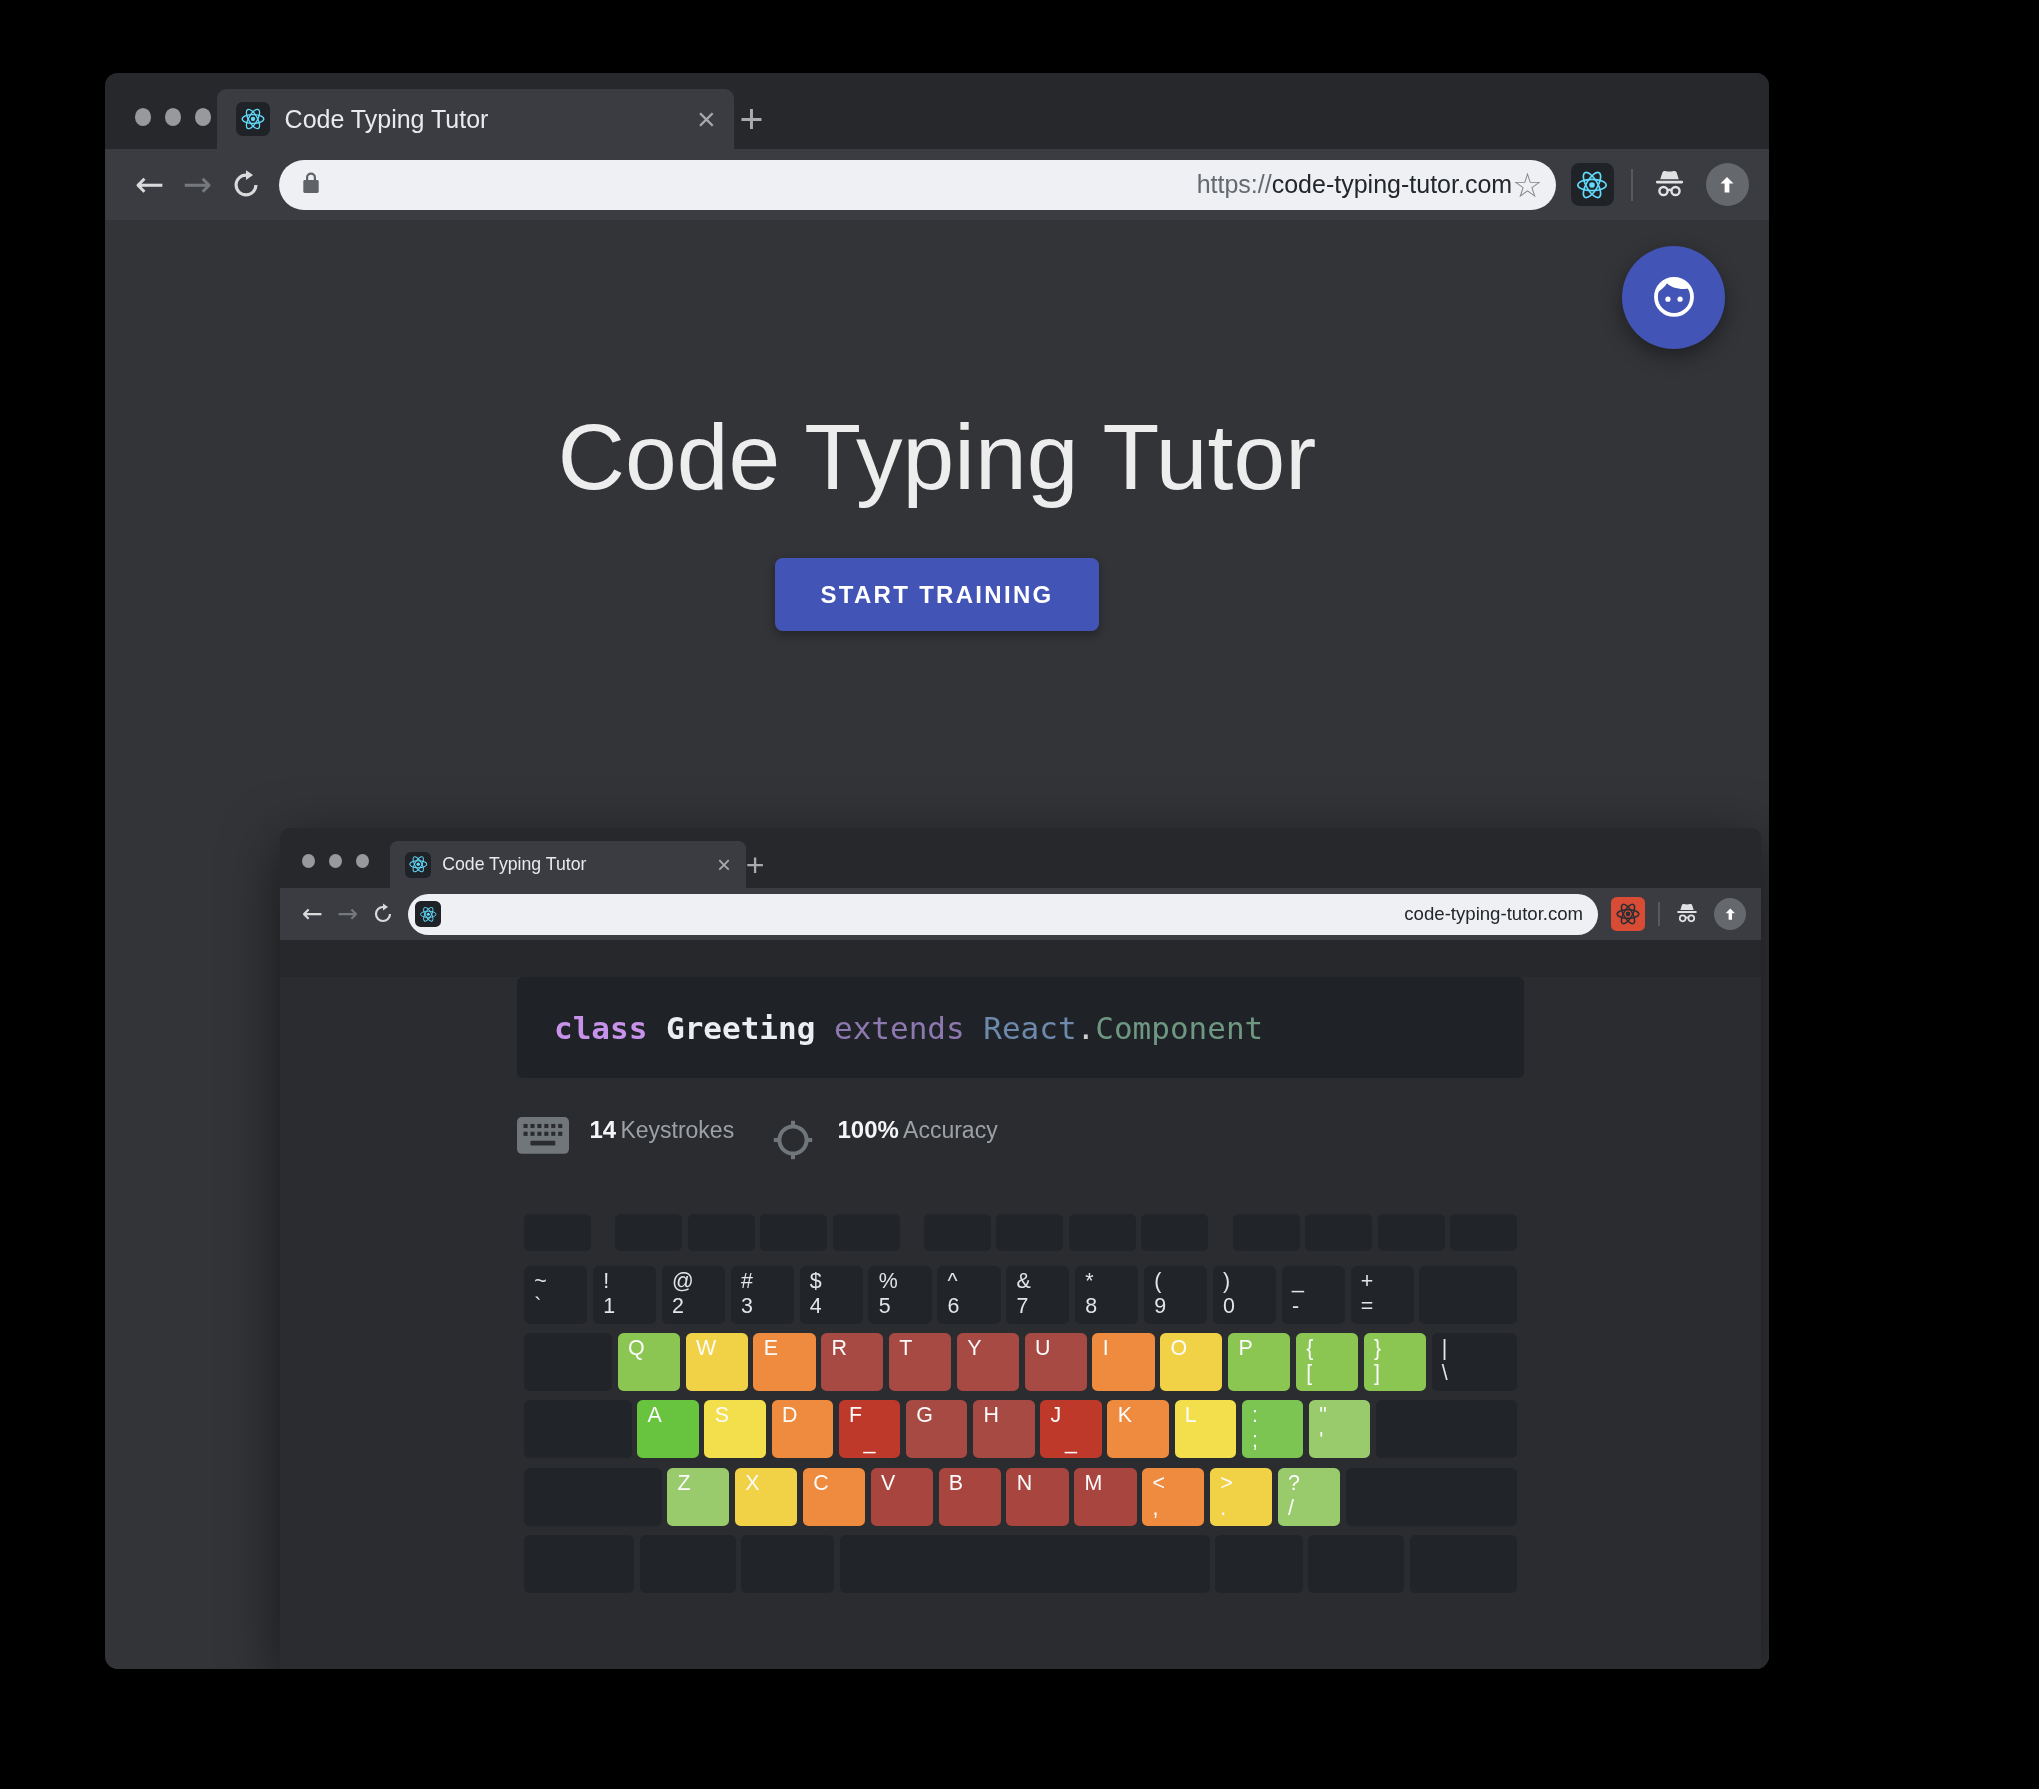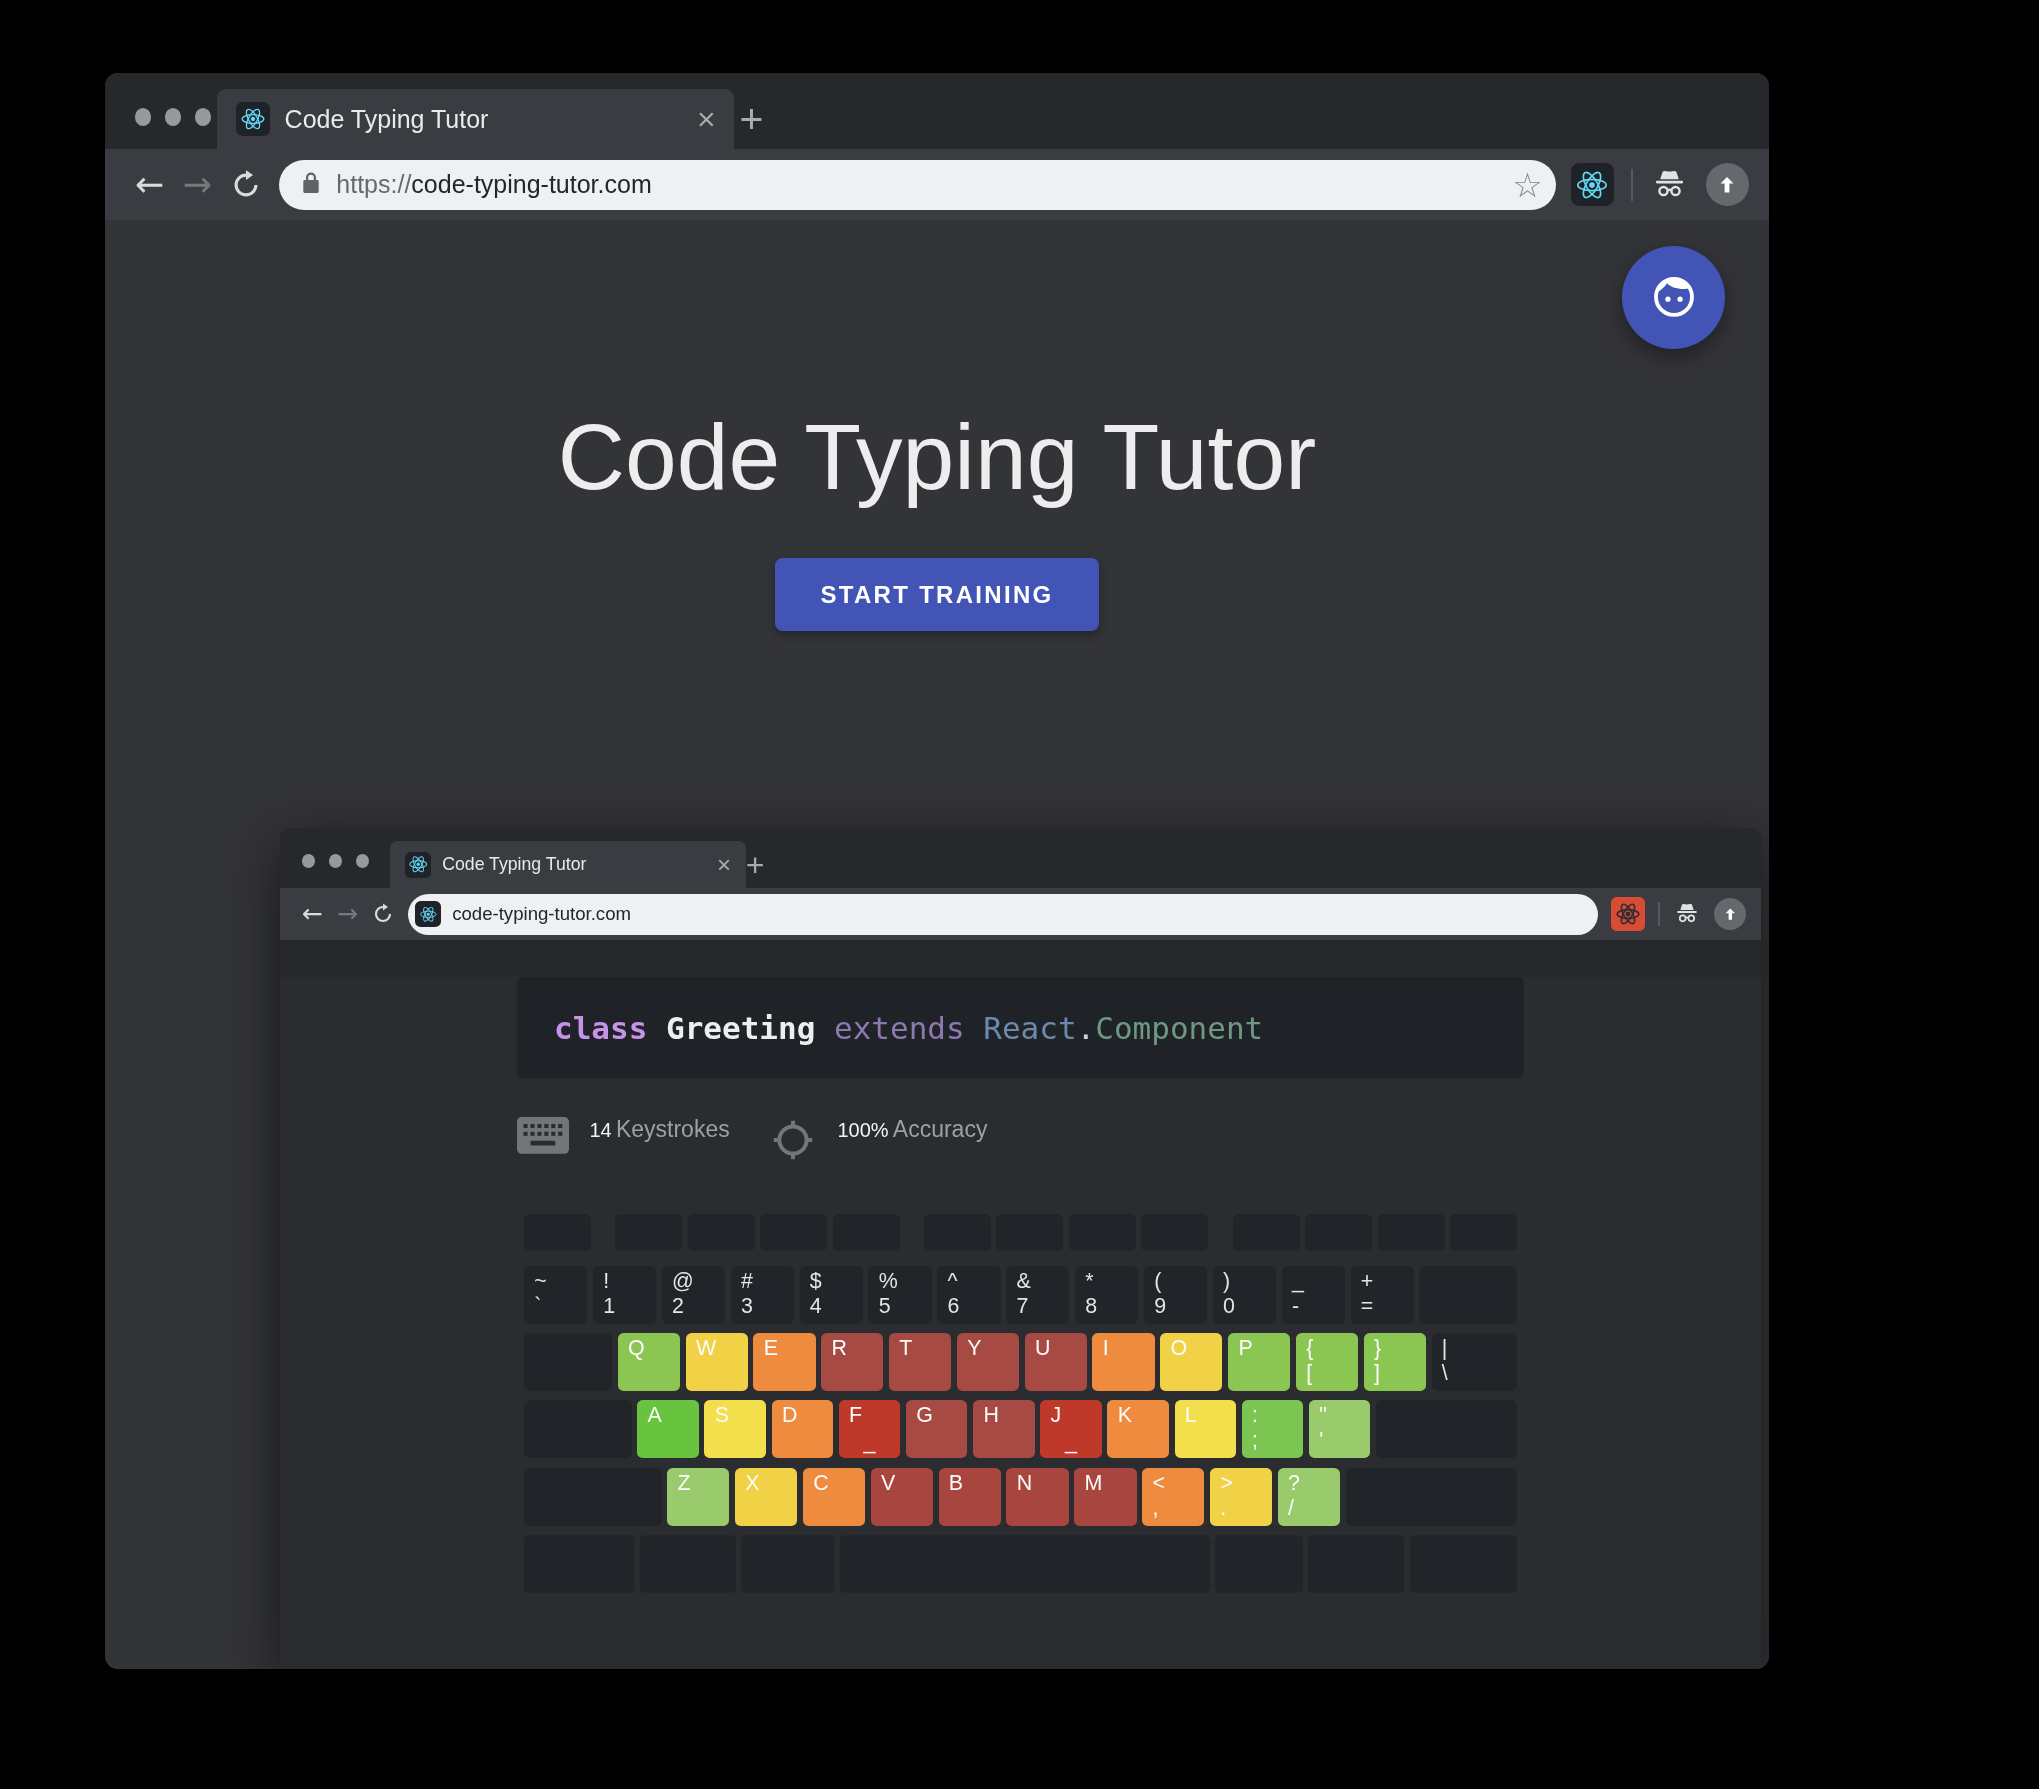--- a/index.html
+++ b/index.html
@@ -24,21 +24,21 @@
   .outer .tab-close{font-size:32px;line-height:32px;}
   .newtab{position:absolute;color:#a9abae;text-align:center;}
   .outer .newtab{left:626px;bottom:9.3px;font-size:41px;width:41px;line-height:41px;font-weight:300;}
   .toolbar{display:flex;align-items:center;background:#3a3c41;}
   .outer .toolbar{height:71px;padding:0 20.5px;}
   .nav-ic{color:#d8dadc;text-align:center;font-family:"DejaVu Sans",sans-serif;}
   .outer .nav-ic{font-size:35px;width:48px;line-height:41px;}
   .nav-ic.fwd{color:#75797d;}
   .reload-svg{display:block;margin:0 auto;color:#d8dadc;}
   .omnibox{flex:1;display:flex;align-items:center;background:#eef0f3;}
-  .outer .omnibox{height:50px;border-radius:25px;margin:0 15px 0 9.3px;padding:0 13px 0 20.5px;}
+  .outer .omnibox{height:50px;border-radius:25px;margin:0 15px 0 9.3px;padding:0 13px 0 20.5px;text-align:right;}
   .url{white-space:nowrap;}
   .outer .url{font-size:25px;margin-left:13px;flex:1;}
   .proto{color:#646a70;}
   .domain{color:#23262a;font-weight:500;}
   .star{color:#83878b;font-size:34px;line-height:34px;font-family:"DejaVu Sans",sans-serif;}
   .vsep{width:1.9px;background:#565a5e;}
   .outer .vsep{height:32px;margin:0 17px;}
   .avatar{border-radius:50%;background:#65686d;display:flex;align-items:center;justify-content:center;}
   .outer .avatar{width:43px;height:43px;margin-left:17px;}
   
@@ -73,21 +73,21 @@
             display:flex;align-items:center;justify-content:center;}
   .inner-page{position:relative;width:100%;height:729px;background:#2a2c30;}
   
   .codebox{width:1007px;height:101px;margin:37px auto 0;background:#1f2226;border-radius:5.6px;
            display:flex;align-items:center;}
   .code-line{font-family:"DejaVu Sans Mono",monospace;font-size:31px;margin-left:37px;white-space:pre;}
   .stats{width:1007px;margin:36px auto 0;display:flex;}
   .stat{width:252px;display:flex;align-items:flex-start;}
   .stat svg{flex:none;margin-top:1.9px;}
   .stat-txt{margin-left:20.5px;}
-  .stat-value{color:#f4f5f6;font-size:20px;font-weight:400;line-height:32px;}
+  .stat-value{color:#f4f5f6;font-size:24px;font-weight:700;line-height:32px;}
   .stat-label{color:#9ca1a6;font-size:23px;margin-top:5.6px;}
   .keyboard{width:993px;margin:47px auto 0;display:flex;flex-direction:column;}
   .krow{display:flex;gap:5.6px;}
   .key{position:relative;border-radius:5.6px;background:#212429;color:#e3e5e7;
        font-size:21.4px;line-height:25px;padding:2.8px 0 0 10.3px;box-sizing:border-box;}
   .key.colored{color:#fbfbfb;}
   .key span{display:block;}
   .key .homing{position:absolute;left:50%;bottom:3.7px;transform:translateX(-50%);padding:0;}
 </style>
 </head>

